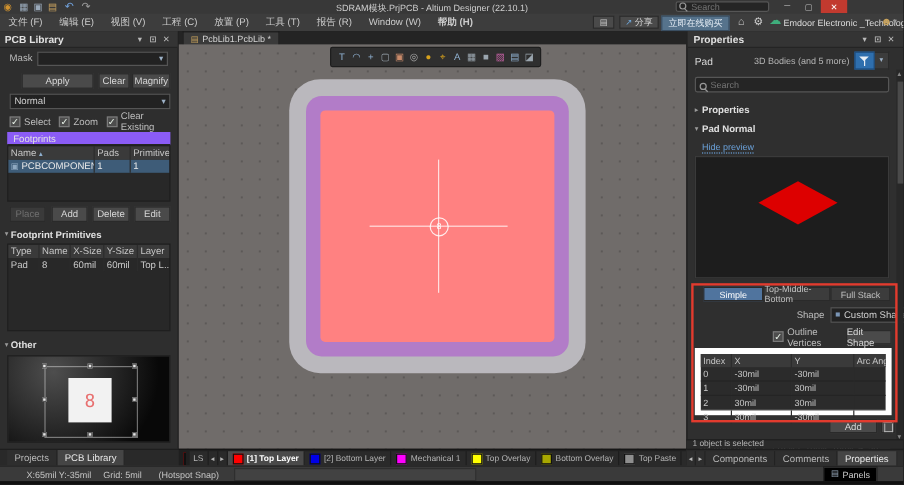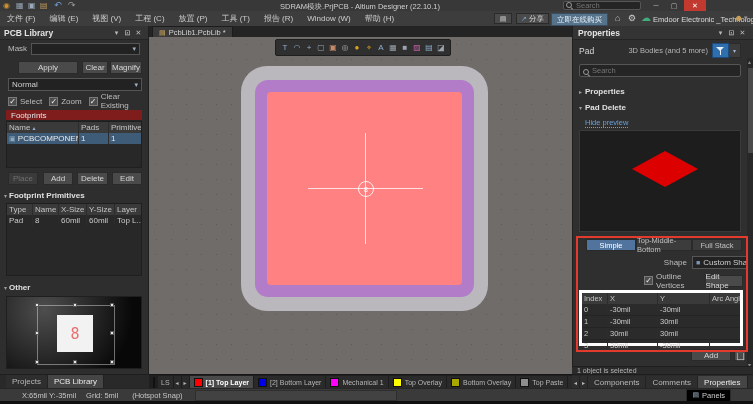--- a/index.html
+++ b/index.html
@@ -78,21 +78,21 @@
 
   <div class="abs row" style="left:0;top:11px;width:753px;height:15px;background:#3d3d3d;border-bottom:1px solid #232323;">
     <span style="padding:0 7px;">文件 (F)</span>
     <span style="padding:0 7px;">编辑 (E)</span>
     <span style="padding:0 7px;">视图 (V)</span>
     <span style="padding:0 7px;">工程 (C)</span>
     <span style="padding:0 7px;">放置 (P)</span>
     <span style="padding:0 7px;">工具 (T)</span>
     <span style="padding:0 7px;">报告 (R)</span>
     <span style="padding:0 7px;">Window (W)</span>
-    <span style="padding:0 7px;">帮助 (H)</span>
+    <span style="padding:0 7px;font-weight:bold;">帮助 (H)</span>
 
     <div class="abs row btn" style="left:494px;top:2px;width:18px;height:11px;">
         <span style="font-size:7px;color:#c9c9c9;">▤</span>
       </div>
     <div class="abs row btn" style="left:516px;top:2px;height:11px;padding:0 4px;">
       <span style="color:#6fa8dc;margin-right:2px;font-size:7px;">↗</span>
       <span style="font-size:7.5px;">分享</span>
     </div>
     <div class="abs row" style="left:551px;top:2px;height:11px;padding:0 5px;background:#56738c;border:1px solid #3a4e61;color:#e6eef6;font-size:7.5px;align-items:center;">
       <span>立即在线购买</span>
@@ -132,21 +132,21 @@
       <span class="car">▾</span>
     </div>
     <div class="row abs" style="left:8px;top:70px;width:140px;height:10px;">
       <span class="chk">✓</span>
       <span style="margin-right:7px;color:#bdbdbd;">Select</span>
       <span class="chk">✓</span>
       <span style="margin-right:7px;color:#bdbdbd;">Zoom</span>
       <span class="chk">✓</span>
       <span style="color:#bdbdbd;">Clear Existing</span>
     </div>
-    <div class="abs hdrbar row" style="left:6px;top:84px;width:136px;height:11px;padding:0 5px;box-sizing:border-box;font-weight:normal;background:#7f1d1d;">
+    <div class="abs hdrbar row" style="left:6px;top:84px;width:136px;height:11px;padding:0 5px;box-sizing:border-box;font-weight:normal;background:#8b5cf6;">
       <span>Footprints</span>
     </div>
 
     <div class="abs" style="left:6px;top:95px;width:136px;height:47px;background:#282828;border:1px solid #1f1f1f;box-sizing:border-box;">
       <div class="row" style="height:11px;">
         <span class="th" style="width:72px;height:11px;"><span>Name</span> <span style="color:#8fb0d0;font-size:6px;">▴</span></span>
         <span class="th" style="width:30px;height:11px;">Pads</span>
         <span class="th" style="flex:1;height:11px;border-right:none;">Primitives</span>
       </div>
       <div class="row" style="height:11px;background:#3e5c78;">
@@ -269,21 +269,21 @@
     <div class="abs" style="left:6px;top:38px;width:162px;height:13px;">
       <span class="mag abs" style="left:4px;top:3px;"></span>
       <input class="search" style="width: 162px; height: 13px; box-sizing: border-box;" placeholder="Search">
     </div>
     <div class="row abs" style="left:6px;top:60px;height:10px;">
       <span style="font-size:6px;color:#9b9b9b;margin-right:3px;">▸</span>
       <span class="seclbl">Properties</span>
     </div>
     <div class="row abs" style="left:6px;top:76px;height:10px;">
       <span style="font-size:6px;color:#9b9b9b;margin-right:3px;">▾</span>
-      <span class="seclbl">Pad Delete</span>
+      <span class="seclbl">Pad Normal</span>
     </div>
     <span class="abs" style="left:12px;top:92px;color:#6aa0d8;border-bottom:1px dotted #6aa0d8;font-size:7.5px;">Hide preview</span>
 
     <div class="abs" style="left:6px;top:104px;width:162px;height:102px;background:#1d1d1d;border:1px solid #3a3a3a;box-sizing:border-box;">
       <svg width="160" height="100">
         <polygon points="52,38 85,20 118,38 85,56" fill="#dd0000"></polygon>
       </svg>
     </div>
 
     <div class="row abs" style="left:13px;top:213px;width:157px;height:12px;">
@@ -306,21 +306,21 @@
       </div>
     </div>
     <div class="row abs" style="left:71px;top:248px;width:99px;height:13px;">
       <span class="chk">✓</span>
       <span style="color:#bdbdbd;">Outline Vertices</span>
       <div class="btn" style="margin-left:auto;width:44px;height:12px;">
           <span>Edit Shape</span>
         </div>
     </div>
 
-    <div class="abs" style="left:6px;top:264px;width:164px;height:56px;background:#2b2b2b;border:3px solid #ffffff;box-sizing:border-box;font-size:7.5px;">
+    <div class="abs" style="left:6px;top:264px;width:164px;height:56px;background:#2b2b2b;border:5px solid #ffffff;box-sizing:border-box;font-size:7.5px;">
       <div class="row" style="height:11px;">
         <span class="th" style="width:26px;height:11px;">Index</span>
         <span class="th" style="width:50px;height:11px;">X</span>
         <span class="th" style="width:52px;height:11px;">Y</span>
         <span class="th" style="flex:1;height:11px;border-right:none;">Arc Angle (Ne...</span>
       </div>
       <div class="row" style="height:11px;border-bottom:1px solid #242424;">
         <span class="td" style="width:26px;height:11px;">0</span>
         <span class="td" style="width:50px;height:11px;">-30mil</span>
         <span class="td" style="width:52px;height:11px;">-30mil</span>

